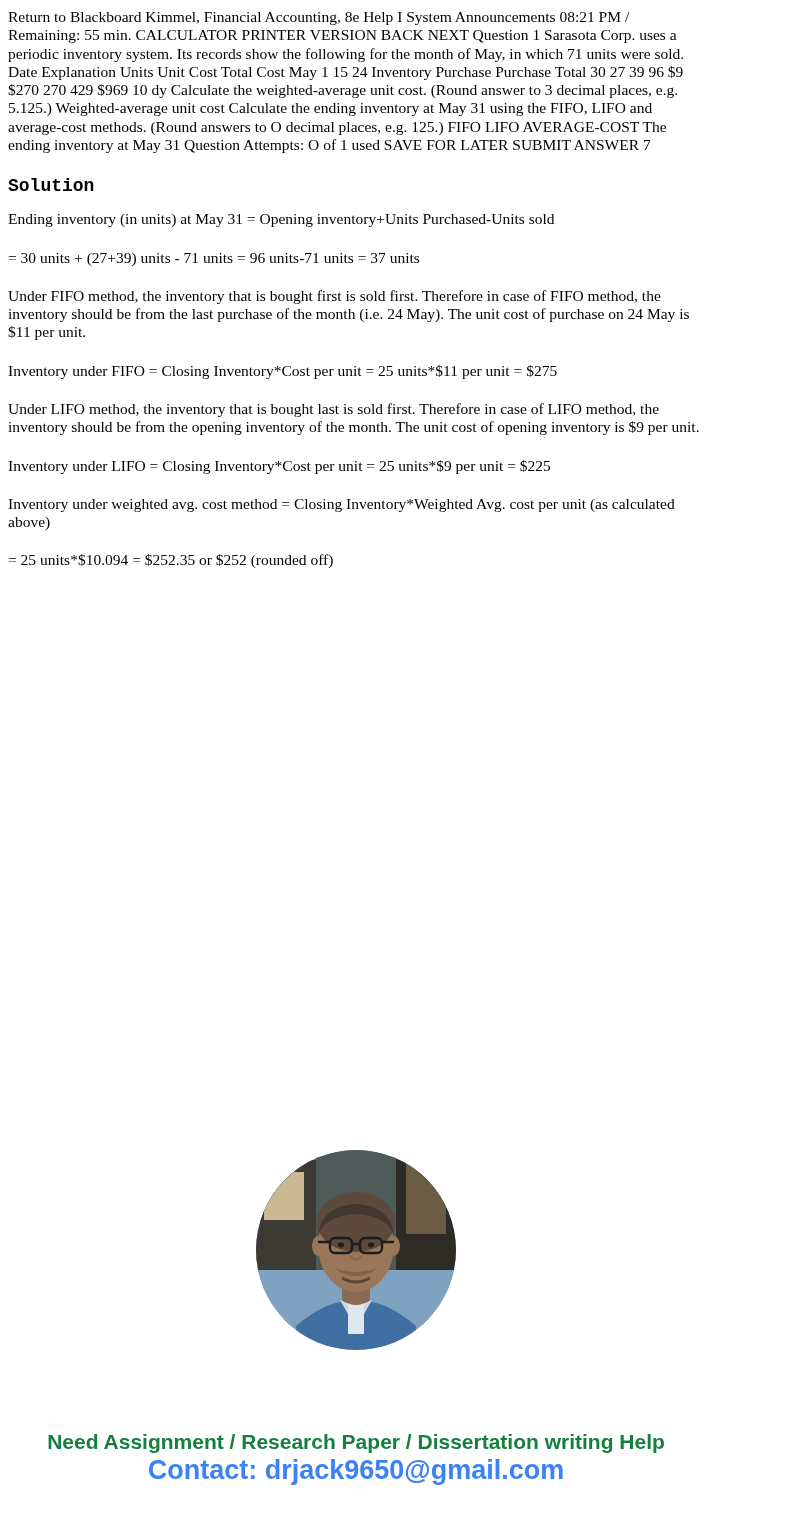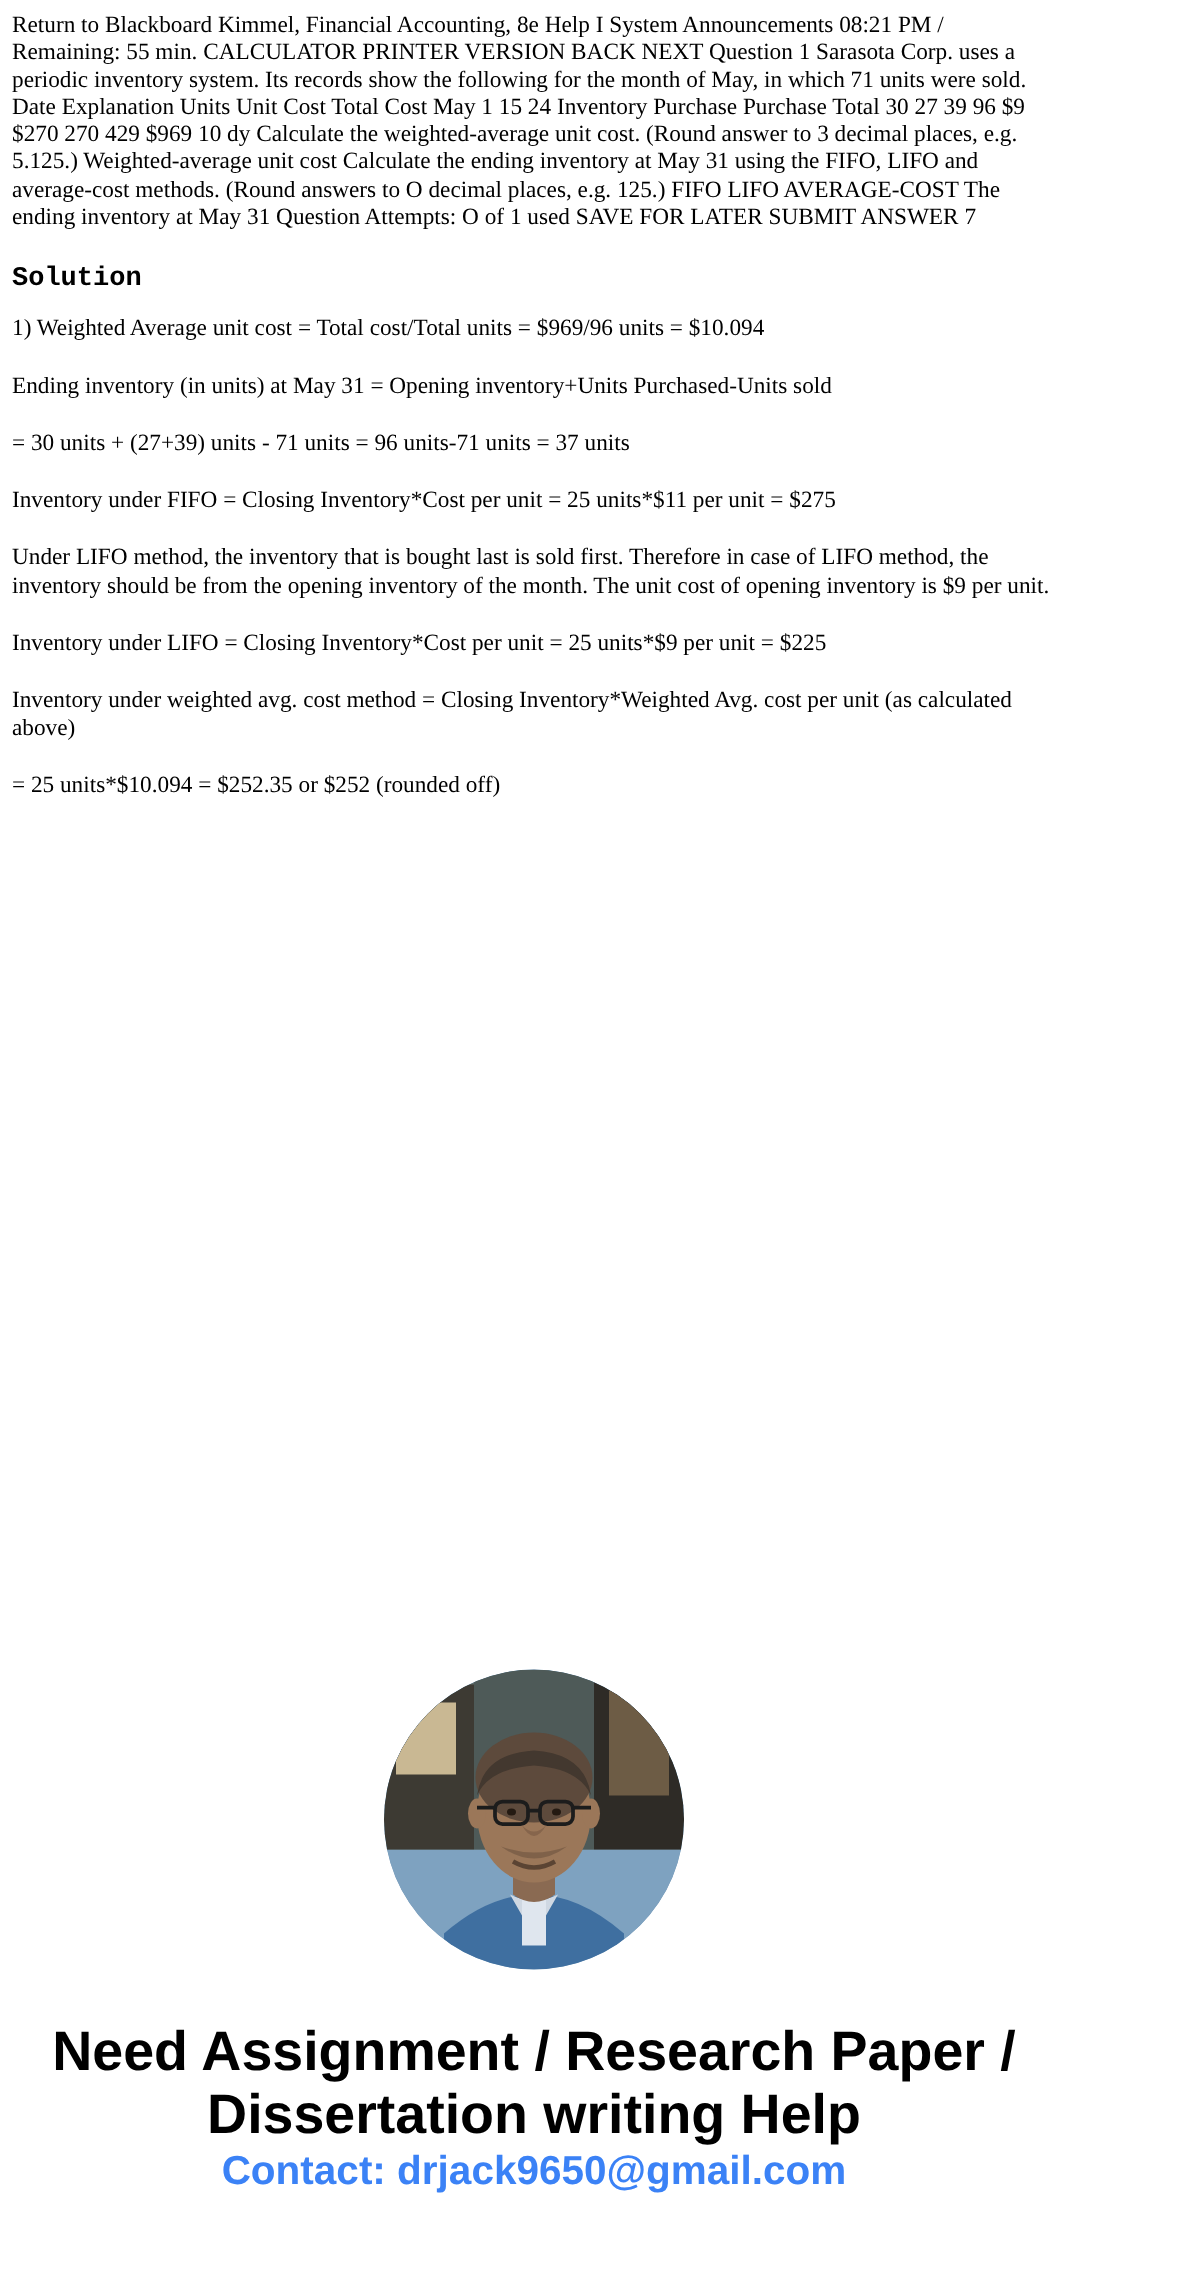--- a/index.html
+++ b/index.html
@@ -47,49 +47,49 @@
     border-radius: 50%;
     margin: 0 auto;
     overflow: hidden;
     position: relative;
     background: #6f94b5;
   }
   .avatar svg {
     display: block;
   }
   .promo-text {
-    margin-top: 34px;
+    margin-top: 80px;
     font-family: "Liberation Sans", sans-serif;
     font-weight: bold;
-    font-size: 37px;
+    font-size: 21px;
     line-height: 1.12;
-    color: #000000;
+    color: #15803d;
     padding: 0 18px;
   }
   .promo-contact {
     font-family: "Liberation Sans", sans-serif;
     font-weight: bold;
     font-size: 27px;
     line-height: 1.12;
     color: #3b82f6;
     margin-top: 2px;
   }
 </style>
 </head>
 <body>
 
 <div class="page">
 
   <div class="question-block">Return to Blackboard Kimmel, Financial Accounting, 8e Help I System Announcements 08:21 PM / Remaining: 55 min. CALCULATOR PRINTER VERSION BACK NEXT Question 1 Sarasota Corp. uses a periodic inventory system. Its records show the following for the month of May, in which 71 units were sold. Date Explanation Units Unit Cost Total Cost May 1 15 24 Inventory Purchase Purchase Total 30 27 39 96 $9 $270 270 429 $969 10 dy Calculate the weighted-average unit cost. (Round answer to 3 decimal places, e.g. 5.125.) Weighted-average unit cost Calculate the ending inventory at May 31 using the FIFO, LIFO and average-cost methods. (Round answers to O decimal places, e.g. 125.) FIFO LIFO AVERAGE-COST The ending inventory at May 31 Question Attempts: O of 1 used SAVE FOR LATER SUBMIT ANSWER 7</div>
 
   <h2 class="solution-heading">Solution</h2>
 
-  <p class="sol-line">1) Weighted Average unit cost = Total cost/Total units = $969/96 units = $10.094</p>
   <p class="sol-line">Ending inventory (in units) at May 31 = Opening inventory+Units Purchased-Units sold</p>
   <p class="sol-line">= 30 units + (27+39) units - 71 units = 96 units-71 units = 37 units</p>
+  <p class="sol-line">Under FIFO method, the inventory that is bought first is sold first. Therefore in case of FIFO method, the inventory should be from the last purchase of the month (i.e. 24 May). The unit cost of purchase on 24 May is $11 per unit.</p>
   <p class="sol-line">Inventory under FIFO = Closing Inventory*Cost per unit = 25 units*$11 per unit = $275</p>
   <p class="sol-line">Under LIFO method, the inventory that is bought last is sold first. Therefore in case of LIFO method, the inventory should be from the opening inventory of the month. The unit cost of opening inventory is $9 per unit.</p>
   <p class="sol-line">Inventory under LIFO = Closing Inventory*Cost per unit = 25 units*$9 per unit = $225</p>
   <p class="sol-line">Inventory under weighted avg. cost method = Closing Inventory*Weighted Avg. cost per unit (as calculated above)</p>
   <p class="sol-line">= 25 units*$10.094 = $252.35 or $252 (rounded off)</p>
 
   <div class="promo">
 
     <div class="avatar">
       <svg width="200" height="200" viewBox="0 0 200 200" aria-hidden="true">

